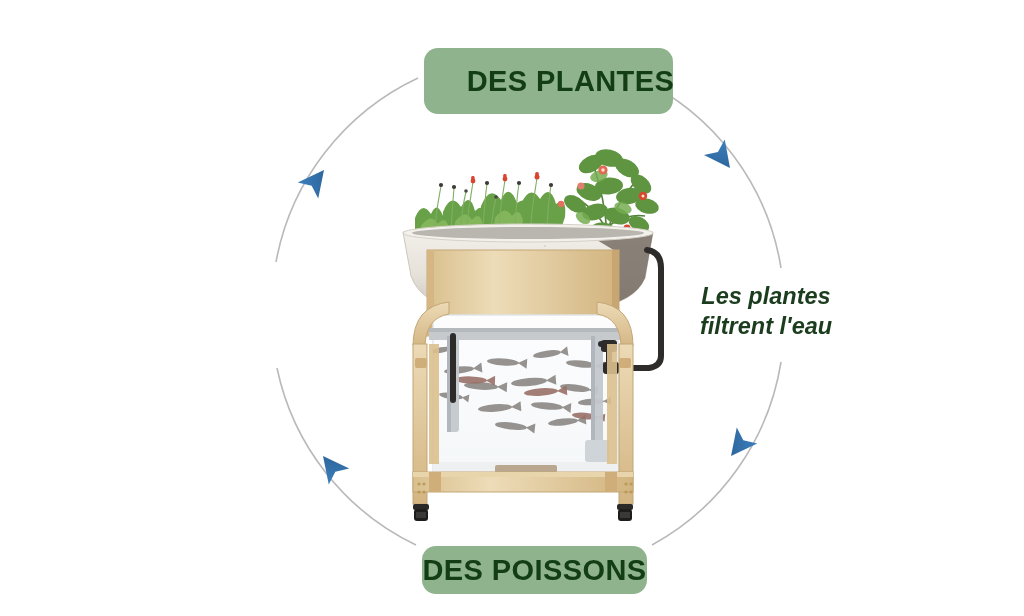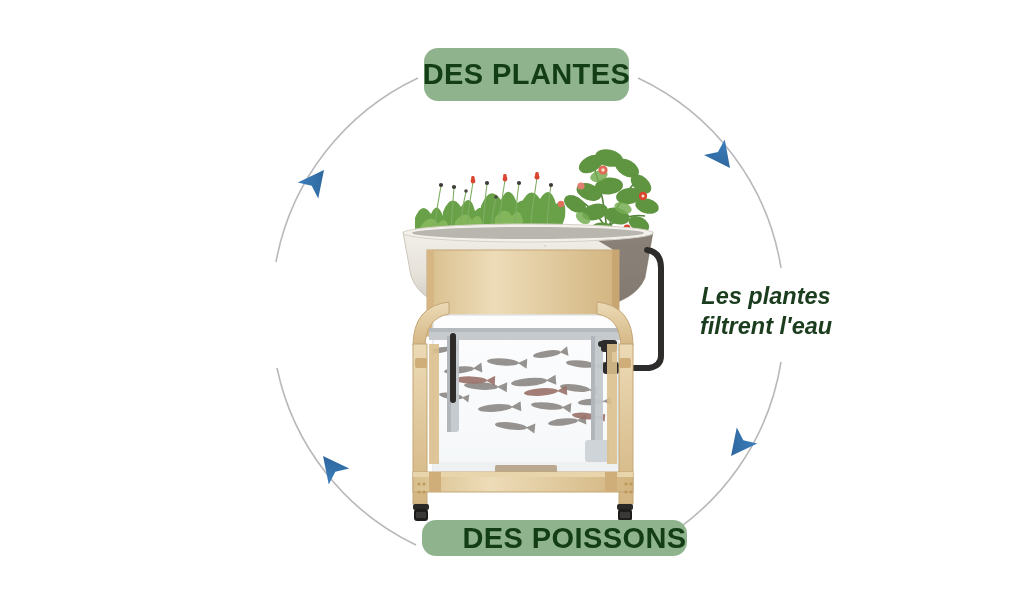--- a/index.html
+++ b/index.html
@@ -21,22 +21,22 @@
     background:#8fb38c;
     border-radius:14px;
     color:#123d15;
     font-weight:bold;
     font-size:29px;
     letter-spacing:.4px;
     display:flex;align-items:center;justify-content:center;
     white-space:nowrap;
     box-shadow:0 0 0 0 rgba(0,0,0,0);
   }
-  #badge-plantes{left:424px;top:48px;width:205px;height:53px;}
-  #badge-poissons{left:422px;top:520px;width:225px;height:36px;padding-left:40px;}
+  #badge-plantes{left:424px;top:48px;width:205px;height:66px;padding-left:44px;}
+  #badge-poissons{left:422px;top:546px;width:225px;height:48px;}
 
   .side-text{
     position:absolute;
     color:#1b3d1e;
     font-weight:bold;
     font-style:italic;
     font-size:23.5px;
     line-height:1.28;
     text-align:center;
     white-space:pre-line;

